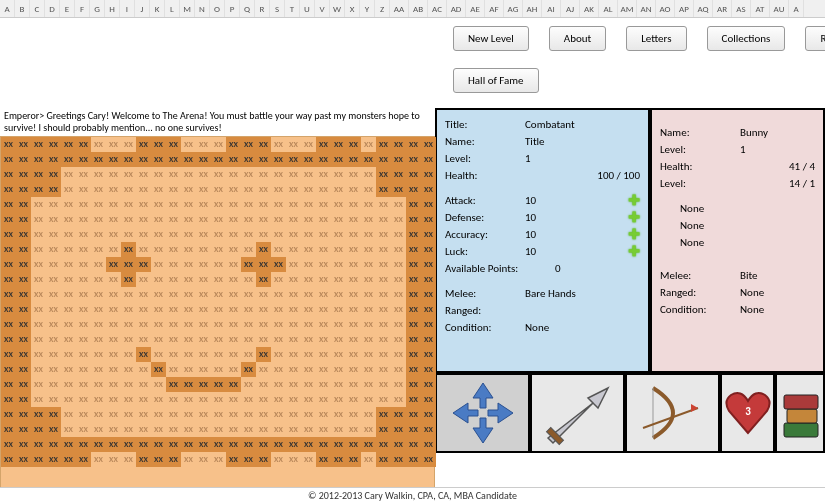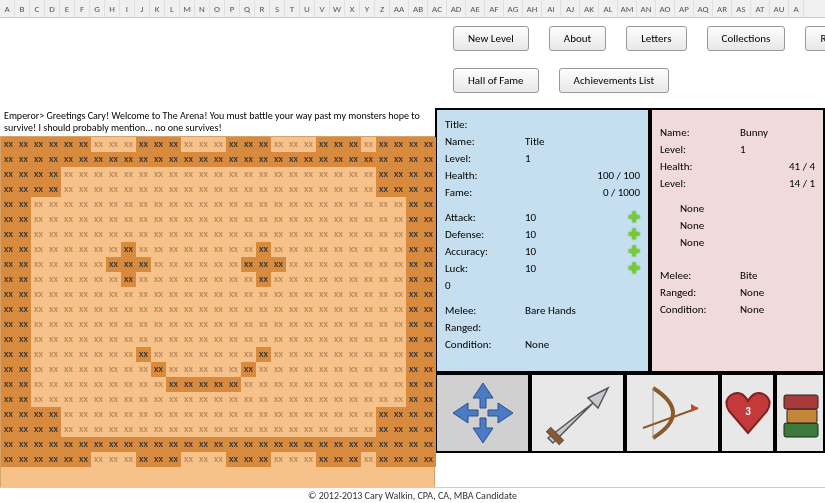--- a/index.html
+++ b/index.html
@@ -747,44 +747,40 @@
   <div class="toolbar">
     <div class="btn-row">
       <button class="btn">New Level</button>
       <button class="btn">About</button>
       <button class="btn">Letters</button>
       <button class="btn">Collections</button>
       <button class="btn">Re</button>
     </div>
     <div class="btn-row2">
       <button class="btn">Hall of Fame</button>
-      <button class="btn">Achievements List</button>
     </div>
   </div>
 
   <div class="statpanels">
    <div class="panel player">
     <div class="stat-row">
             <span class="stat-label">Title:</span>
+            <span class="stat-val">Combatant</span>
           </div>
     <div class="stat-row">
             <span class="stat-label">Name:</span>
             <span class="stat-val">Title</span>
           </div>
     <div class="stat-row">
             <span class="stat-label">Level:</span>
             <span class="stat-val">1</span>
           </div>
     <div class="stat-row">
             <span class="stat-label">Health:</span>
             <span class="stat-frac">100  /  100</span>
-          </div>
-    <div class="stat-row">
-            <span class="stat-label">Fame:</span>
-            <span class="stat-frac">0  /  1000</span>
           </div>
     <div class="hr"></div>
     <div class="stat-row">
             <span class="stat-label">Attack:</span>
             <span class="stat-val">10</span>
             <span class="plus">✚</span>
           </div>
     <div class="stat-row">
             <span class="stat-label">Defense:</span>
             <span class="stat-val">10</span>
@@ -794,20 +790,21 @@
             <span class="stat-label">Accuracy:</span>
             <span class="stat-val">10</span>
             <span class="plus">✚</span>
           </div>
     <div class="stat-row">
             <span class="stat-label">Luck:</span>
             <span class="stat-val">10</span>
             <span class="plus">✚</span>
           </div>
     <div class="stat-row">
+            <span class="stat-label" style="width:110px">Available Points:</span>
             <span class="stat-val">0</span>
           </div>
     <div class="hr"></div>
     <div class="stat-row">
             <span class="stat-label">Melee:</span>
             <span class="stat-val">Bare Hands</span>
           </div>
     <div class="stat-row">
             <span class="stat-label">Ranged:</span>
           </div>

